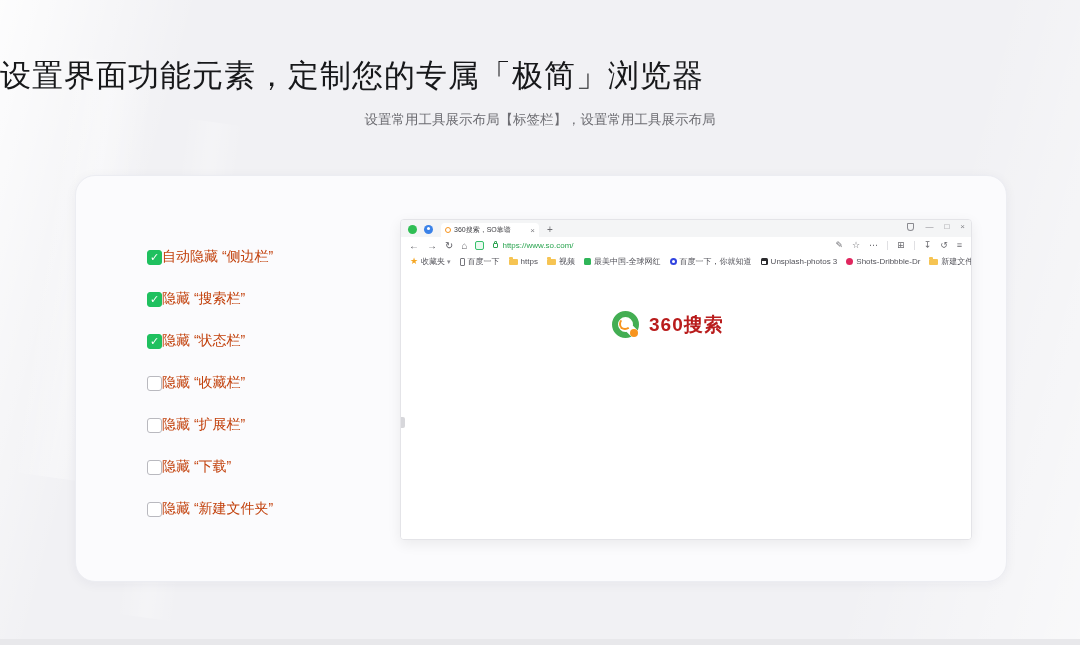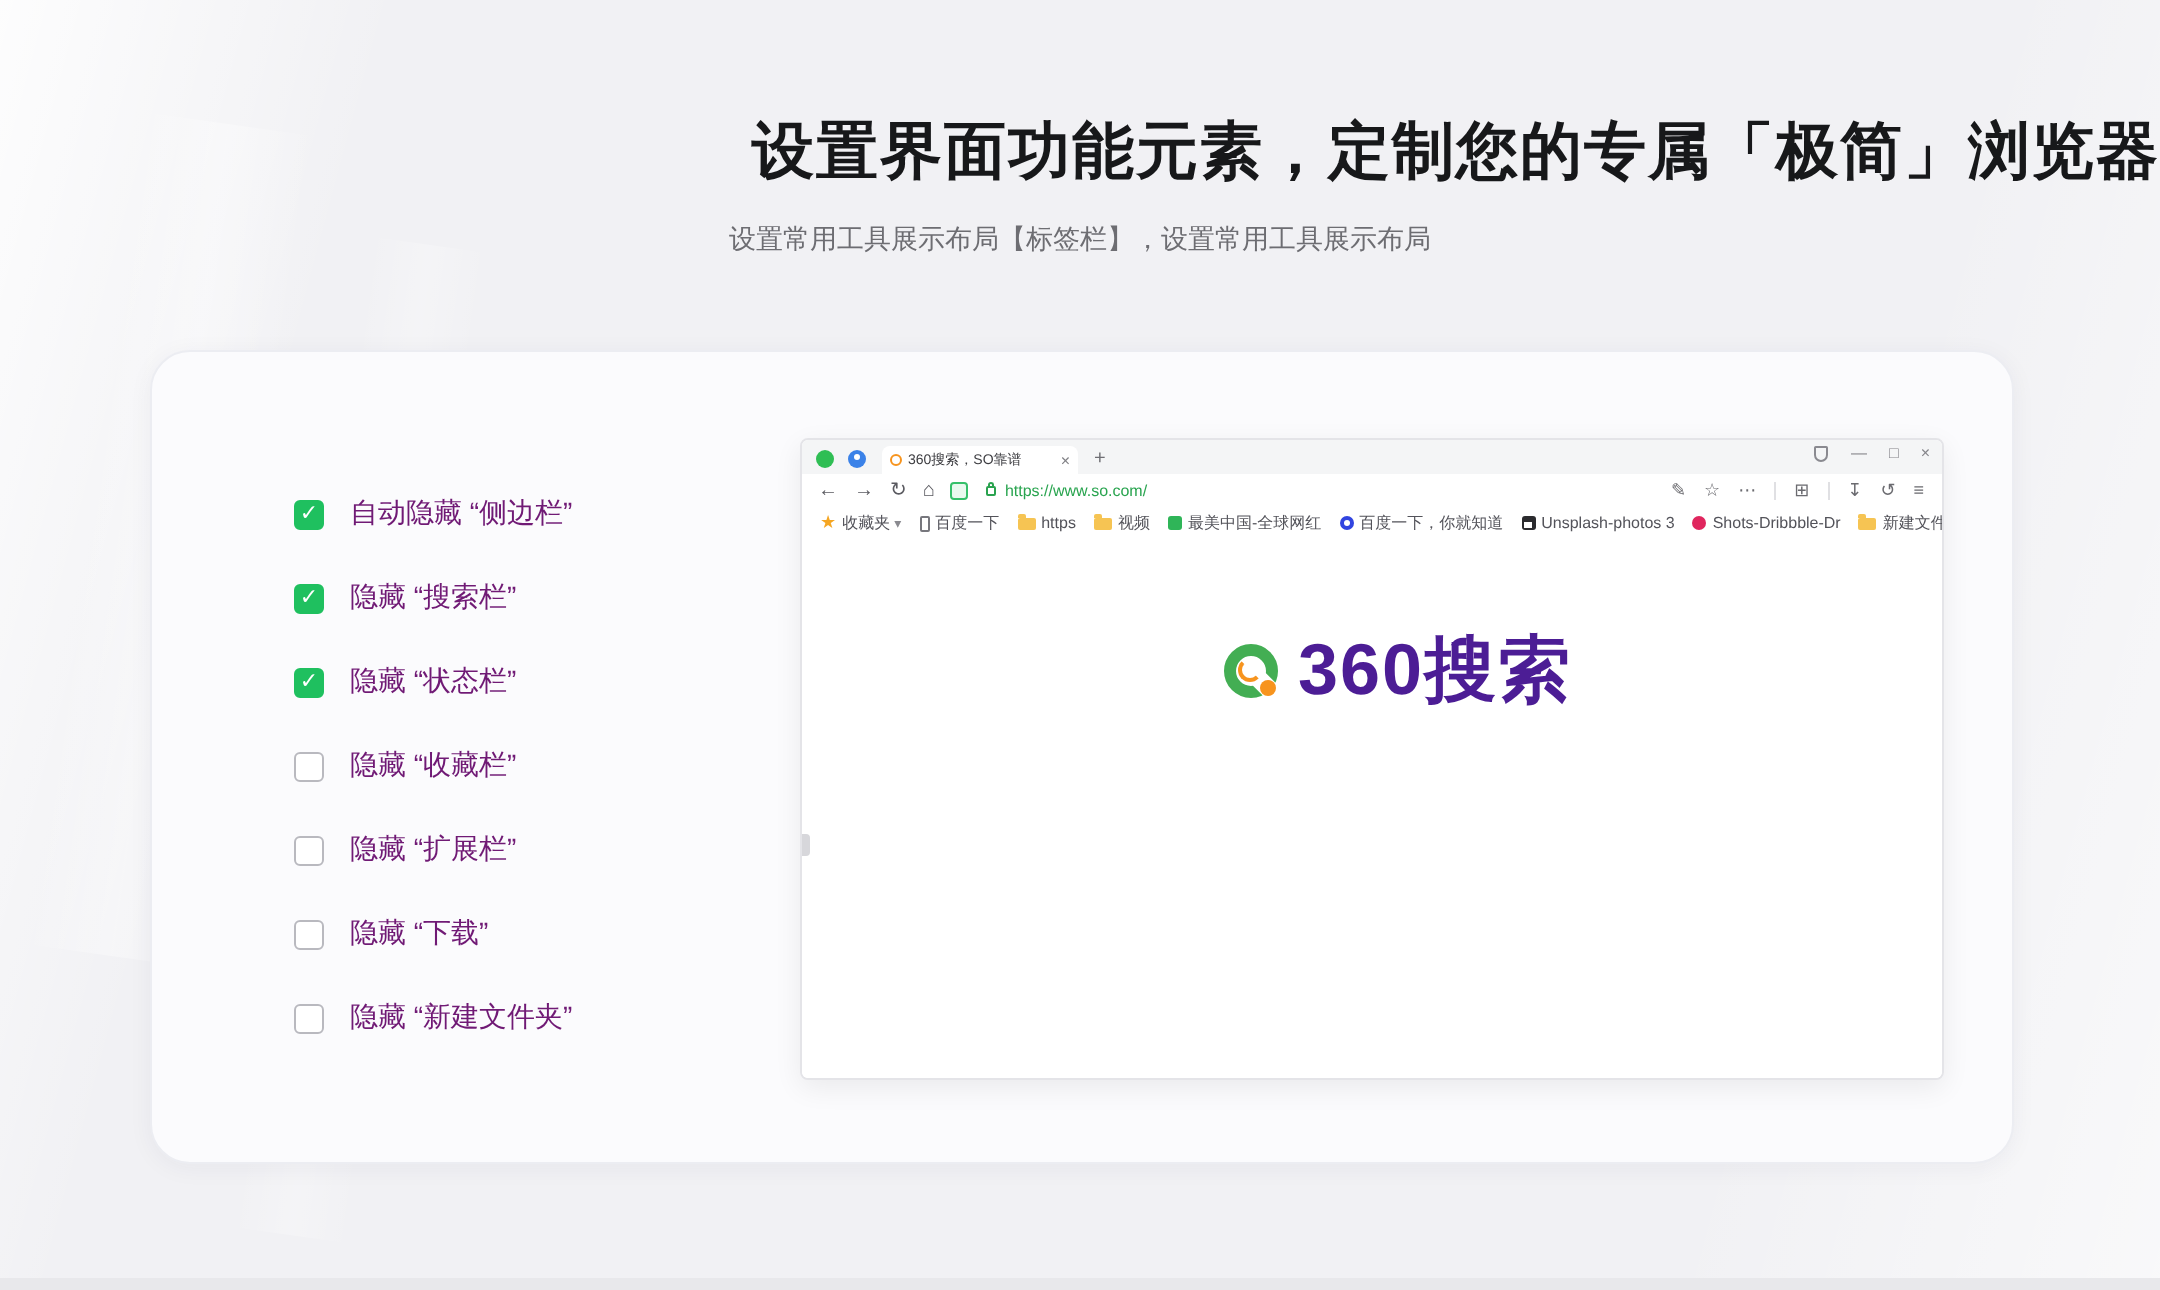--- a/index.html
+++ b/index.html
@@ -11,22 +11,22 @@
       linear-gradient(285deg, rgba(255,255,255,.55) 0%, rgba(255,255,255,0) 20%),
       #f1f1f4;
   }
   .bg-streak{position:absolute;pointer-events:none;background:linear-gradient(90deg,rgba(255,255,255,0),rgba(255,255,255,.7),rgba(255,255,255,0));}
   .streak-1{left:40px;top:60px;width:90px;height:420px;transform:rotate(8deg);opacity:.5;}
   .streak-2{left:150px;top:120px;width:60px;height:500px;transform:rotate(8deg);opacity:.35;}
   .bottom-strip{position:absolute;left:0;bottom:0;width:1080px;height:6px;background:#e8e8eb;}
 
   
   .page-title{
-    position:absolute;left:0;top:55px;width:1080px;text-align:right;
-    font-size:31px;font-weight:700;color:#17181a;letter-spacing:1px;
+    position:absolute;left:0;top:55px;width:1080px;text-align:left;
+    font-size:31px;font-weight:400;color:#17181a;letter-spacing:1px;
   }
   .page-subtitle{
     position:absolute;left:0;top:111px;width:1080px;text-align:center;
     font-size:13.5px;color:#6d6d72;
   }
 
   
   .card{
     position:absolute;left:75px;top:175px;width:930px;height:405px;
     background:#fbfbfd;border:1px solid #ecedf2;border-radius:20px;
@@ -36,21 +36,21 @@
   
   .cb-list{position:absolute;left:147px;top:236px;}
   .cb-row{height:42px;display:flex;align-items:center;cursor:pointer;}
   .cb-box{
     width:15px;height:15px;border-radius:3px;background:#fff;
     border:1.5px solid #b9b9bf;box-sizing:border-box;flex:0 0 auto;
     display:flex;align-items:center;justify-content:center;
     font-size:11px;font-weight:700;color:transparent;line-height:1;
   }
   .cb-row.checked .cb-box{background:#1fc05f;border-color:#1fc05f;color:#fff;}
-  .cb-label{margin-left:13px;font-size:14px;color:#701a75;}
+  .cb-label{font-size:14px;color:#c2410c;}
 
   
   .mockup{
     position:absolute;left:400px;top:219px;width:572px;height:321px;
     background:#fff;border:1px solid #e4e4e8;border-radius:4px;box-sizing:border-box;
     box-shadow:0 4px 14px rgba(0,0,0,.07);overflow:hidden;
   }
   .tabbar{position:absolute;left:0;top:0;width:100%;height:17px;background:#f4f5f6;display:flex;align-items:flex-end;}
   .tb-logo{width:9px;height:9px;border-radius:50%;background:#2fbe54;margin:0 0 3px 7px;}
   .tb-user{width:9px;height:9px;border-radius:50%;background:#3b82e8;margin:0 0 3px 7px;position:relative;}
@@ -93,21 +93,21 @@
   .ic-dribbble{width:7px;height:7px;background:#e0265e;border-radius:50%;}
 
   .content{position:absolute;left:0;top:49px;width:100%;height:272px;background:#fff;}
   .side-handle{position:absolute;left:0;top:148px;width:4px;height:11px;background:#d7d7db;border-radius:0 2px 2px 0;}
 
   .logo-row{position:absolute;left:211px;top:42px;display:flex;align-items:center;}
   .logo-ring{width:27px;height:27px;border:6.5px solid #43ae53;border-radius:50%;box-sizing:border-box;position:relative;flex:0 0 auto;}
   .logo-ring::before{content:"";position:absolute;right:-4px;bottom:-4px;width:9px;height:9px;background:#fff;transform:rotate(45deg);}
   .logo-ring::after{content:"";position:absolute;right:-4.5px;bottom:-4.5px;width:8px;height:8px;background:#f7941e;border-radius:50%;}
   .logo-inner{position:absolute;left:1px;top:1px;width:12px;height:12px;border:2px solid transparent;border-left-color:#f7941e;border-bottom-color:#f7941e;border-radius:50%;box-sizing:border-box;}
-  .logo-text{margin-left:10px;font-size:36px;font-weight:700;color:#4c1d95;letter-spacing:1px;}
+  .logo-text{margin-left:10px;font-size:19px;font-weight:700;color:#b91c1c;letter-spacing:1px;}
 
   .search-row{position:absolute;left:145px;top:96px;display:flex;align-items:stretch;height:18px;}
   .search-input{width:224px;height:18px;border:1px solid #ddddde;border-right:none;box-sizing:border-box;font-size:9px;padding:0 4px;outline:none;color:#333;}
   .search-btn{width:43px;height:18px;background:#2bb14a;color:#fff;font-size:9px;border:none;display:flex;align-items:center;justify-content:center;letter-spacing:1px;cursor:pointer;}
 </style>
 </head>
 <body>
 
 <div class="bg-streak streak-1"></div>
 <div class="bg-streak streak-2"></div>

